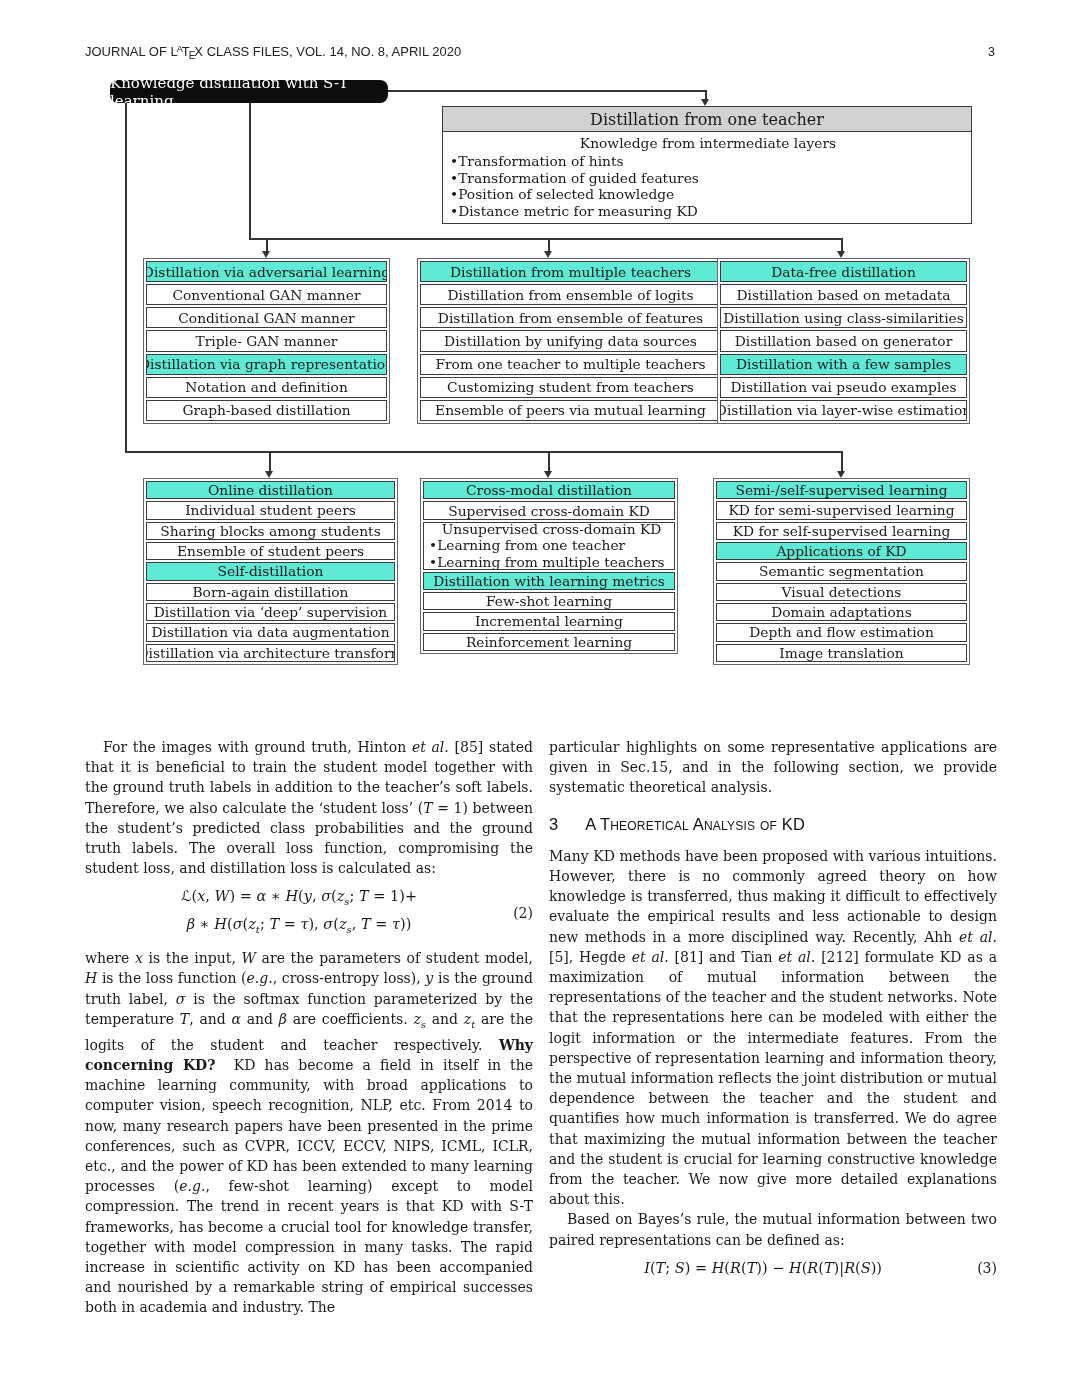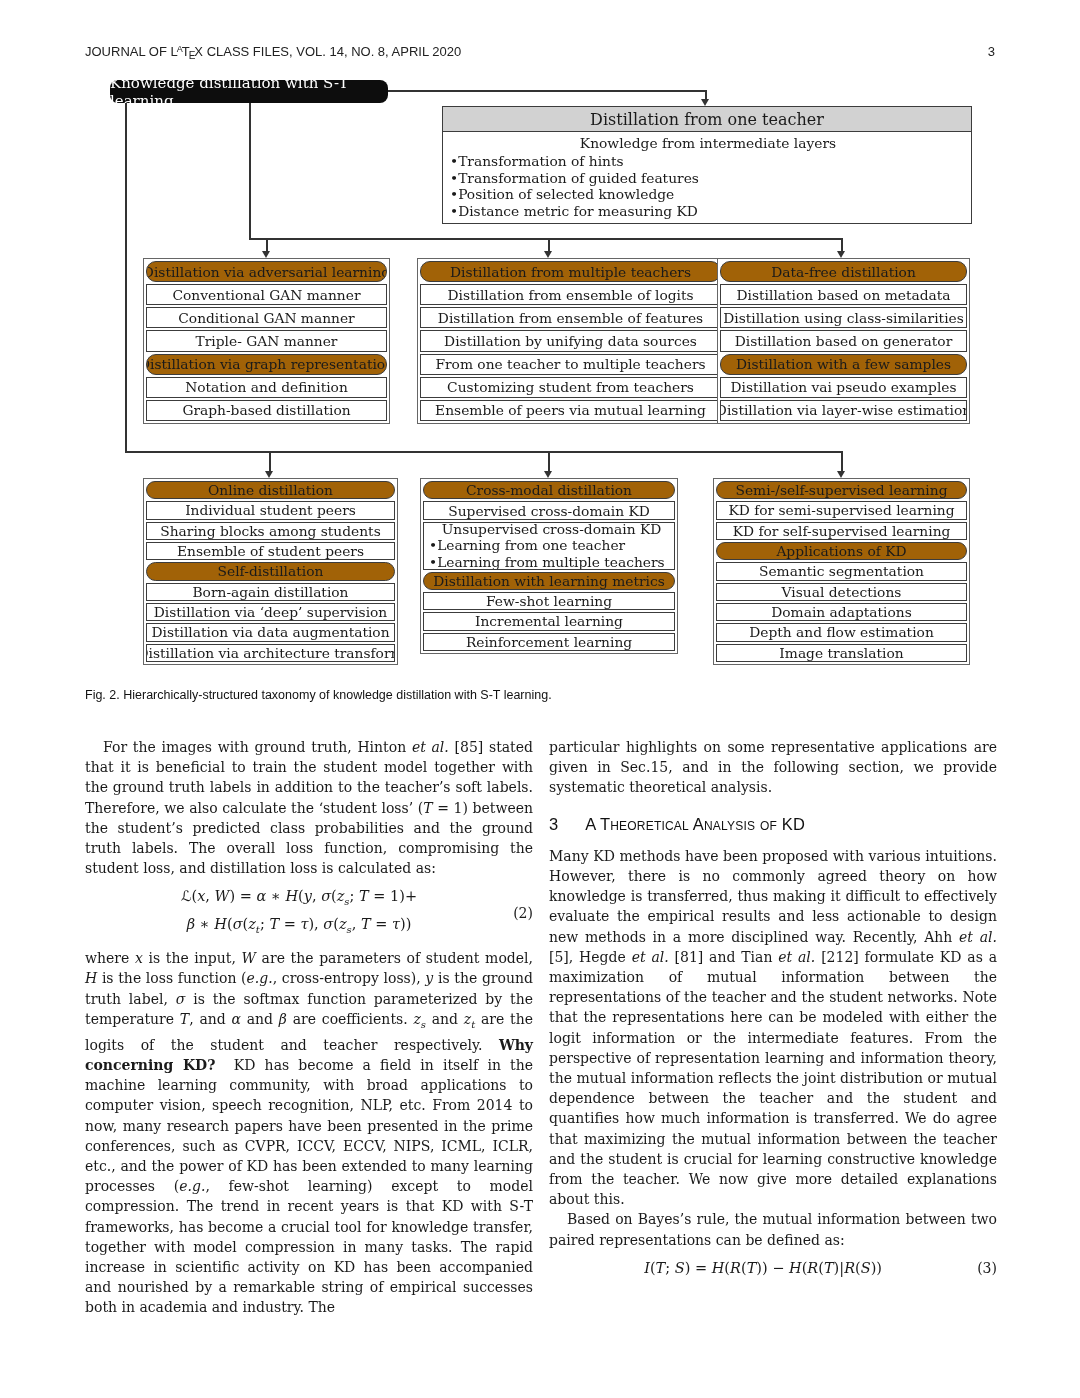--- a/index.html
+++ b/index.html
@@ -23,21 +23,21 @@
   .ot-cols{flex:1;display:flex;}
   .ot-col{flex:1;padding:2px 5px 2px 7px;font-size:13.8px;}
   .ot-col + .ot-col{border-left:1.5px solid #3c3c3c;}
   .ot-t{text-align:center;padding:1px 0 2px 0;}
   .cb{white-space:nowrap;line-height:16.5px;}
   
   .stack{position:absolute;border:1px solid #666;padding:2px;display:flex;flex-direction:column;background:#fff;box-sizing:border-box;}
   .cell{flex:1;border:1.4px solid #3c3c3c;margin-bottom:2px;background:#fff;display:flex;align-items:center;justify-content:center;
         font-size:13.8px;white-space:nowrap;overflow:hidden;}
   .cell:last-child{margin-bottom:0;}
-  .cell.hd{background:#a16207;border-radius:10px;}
+  .cell.hd{background:#5eead4;}
   .cell.multi{flex:2.8;flex-direction:column;align-items:stretch;justify-content:center;padding-left:5px;}
   .cell.multi .ct{text-align:center;}
   .s-r2-0{left:58px;top:178px;width:247px;height:166px;}
   .s-r2-1{left:332px;top:178px;width:307px;height:166px;}
   .s-r2-2{left:632px;top:178px;width:253px;height:166px;}
   .s-r3-0{left:58px;top:398px;width:255px;height:187px;}
   .s-r3-1{left:335px;top:398px;width:258px;height:176px;}
   .s-r3-2{left:628px;top:398px;width:257px;height:187px;}
   
   .l1{left:303px;top:10px;width:319px;height:1.5px;}
@@ -264,21 +264,20 @@
         </div>
         <div class="cell">
           <div class="ct">Depth and flow estimation</div>
         </div>
         <div class="cell">
           <div class="ct">Image translation</div>
         </div>
       </div>
   </div>
 
-  <div class="caption">Fig. 2. Hierarchically-structured taxonomy of knowledge distillation with S-T learning.</div>
 
   <div class="cols">
     <div class="col">
       <p class="indent">For the images with ground truth, Hinton <i>et al.</i> [85] stated that it is beneficial to train the student model together with the ground truth labels in addition to the teacher’s soft labels. Therefore, we also calculate the ‘student loss’ (<i>T</i> = 1) between the student’s predicted class probabilities and the ground truth labels. The overall loss function, compromising the student loss, and distillation loss is calculated as:</p>
       <div class="eqrow">
         <div class="eq">
           <div>ℒ(<i>x</i>, <i>W</i>) = <i>α</i> ∗ <i>H</i>(<i>y</i>, <i>σ</i>(<i>z<sub>s</sub></i>; <i>T</i> = 1)+</div>
           <div><i>β</i> ∗ <i>H</i>(<i>σ</i>(<i>z<sub>t</sub></i>; <i>T</i> = <i>τ</i>), <i>σ</i>(<i>z<sub>s</sub></i>, <i>T</i> = <i>τ</i>))</div>
         </div>
         <div class="eqnum">(2)</div>

